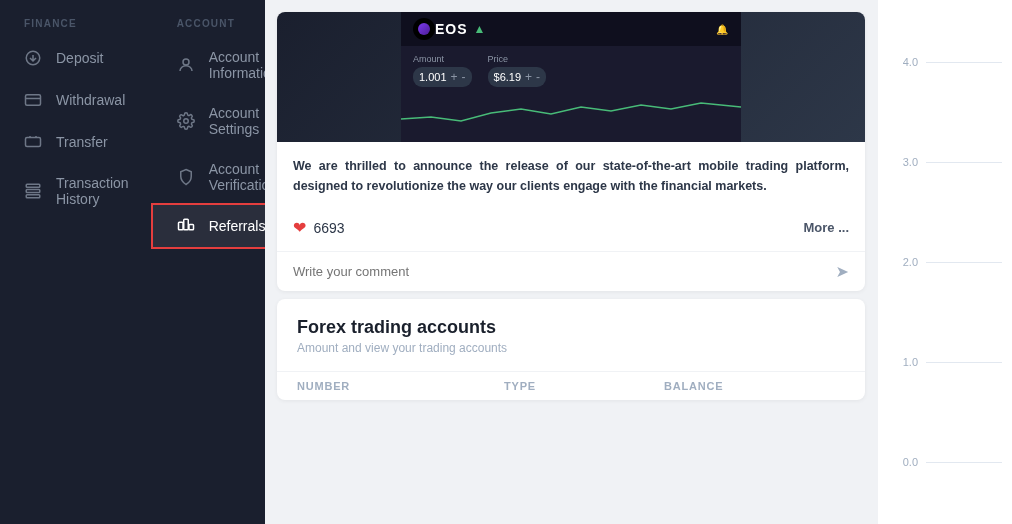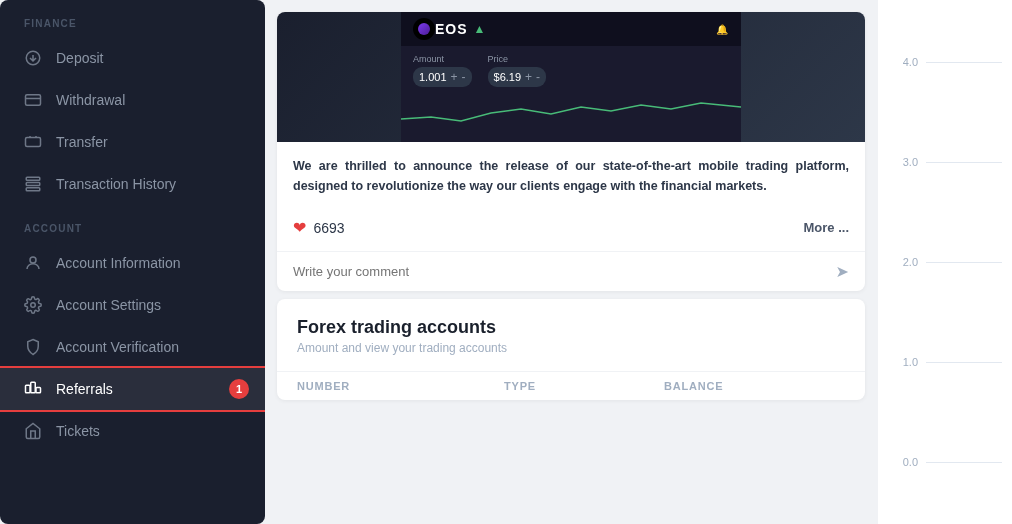--- a/index.html
+++ b/index.html
@@ -11,24 +11,23 @@
       overflow: hidden;
     }
 
     
     .sidebar {
       width: 265px;
       min-width: 265px;
       background: #1a1f2e;
       color: #8b95a5;
       display: flex;
-      flex-direction: column;
+      flex-direction: row;
       overflow-y: auto;
       height: 100%;
-      border-radius: 8px;
     }
 
     .sidebar-section-label {
       font-size: 10px;
       font-weight: 700;
       letter-spacing: 1.2px;
       color: #4a5568;
       padding: 18px 24px 8px 24px;
       text-transform: uppercase;
     }

